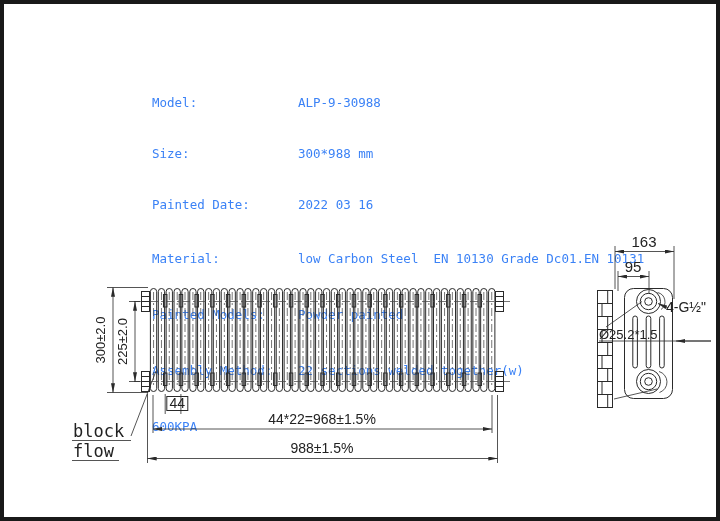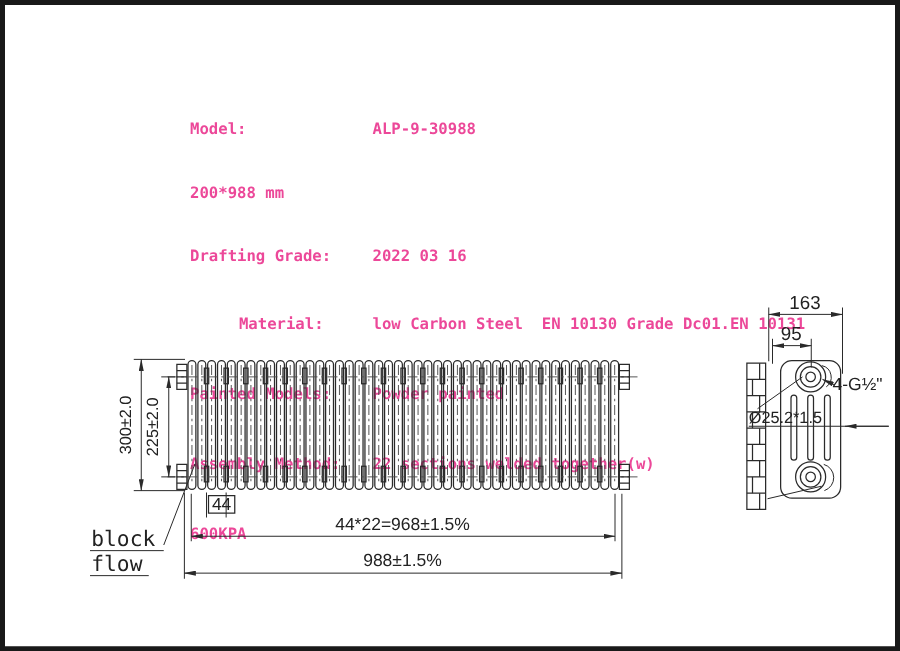--- a/index.html
+++ b/index.html
@@ -1,28 +1,27 @@
 <!DOCTYPE html>
 <html><head>
 <meta charset="utf-8">
 <style>
   html,body{margin:0;padding:0;background:#e8e8e8;}
   .page{
     position:relative;width:720px;height:521px;box-sizing:border-box;
     background:#fff;border:4px solid #191919;overflow:hidden;
   }
   .spec{
-    position:absolute;left:148px;top:56px;color:#ec4899;
+    position:absolute;left:148px;top:56px;color:#3b82f6;
     font-family:"DejaVu Sans Mono",monospace;font-size:12.5px;line-height:17px;
     white-space:pre;
-    font-weight:bold;
   }
   .srow{display:flex;}
   .lbl{width:146px;flex:none;}
-  .m3{margin-top:3px;text-align:center;}
+  .m3{margin-top:3px;}
   .m5{margin-top:5px;}
   .lbl7{margin-right:10px;}
   svg.draw{position:absolute;left:-4px;top:-4px;}
   .ln{stroke:#2a2a2a;stroke-width:1;fill:none;}
   .thin{stroke:#2a2a2a;stroke-width:0.8;fill:none;}
   .cl{stroke:#4a4a4a;stroke-width:0.75;fill:none;stroke-dasharray:8 3 2 3;}
   .dim{font-family:"Liberation Sans",sans-serif;font-size:14px;fill:#222;}
   .dim2{font-family:"Liberation Sans",sans-serif;font-size:15px;fill:#222;}
   .small{font-family:"Liberation Sans",sans-serif;font-size:13px;fill:#222;}
   .mono{font-family:"DejaVu Sans Mono",monospace;font-size:17px;fill:#222;}
@@ -30,24 +29,24 @@
 </head>
 <body>
 
 <div class="page">
 
   <div class="spec">
     <div class="srow">
       <span class="lbl">Model:</span><span class="val">ALP-9-30988</span>
     </div>
     <div class="srow">
-      <span class="val">200*988 mm</span>
+      <span class="lbl">Size:</span><span class="val">300*988 mm</span>
     </div>
     <div class="srow">
-      <span class="lbl">Drafting Grade:</span><span class="val">2022 03 16</span>
+      <span class="lbl">Painted Date:</span><span class="val">2022 03 16</span>
     </div>
     <div class="srow m3">
       <span class="lbl">Material:</span><span class="val">low Carbon Steel  EN 10130 Grade Dc01.EN 10131</span>
     </div>
     <div class="srow m5">
       <span class="lbl">Painted Models:</span><span class="val">Powder painted</span>
     </div>
     <div class="srow m5">
       <span class="lbl">Assembly Method:</span><span class="val">22 sections welded together(w)</span>
     </div>

